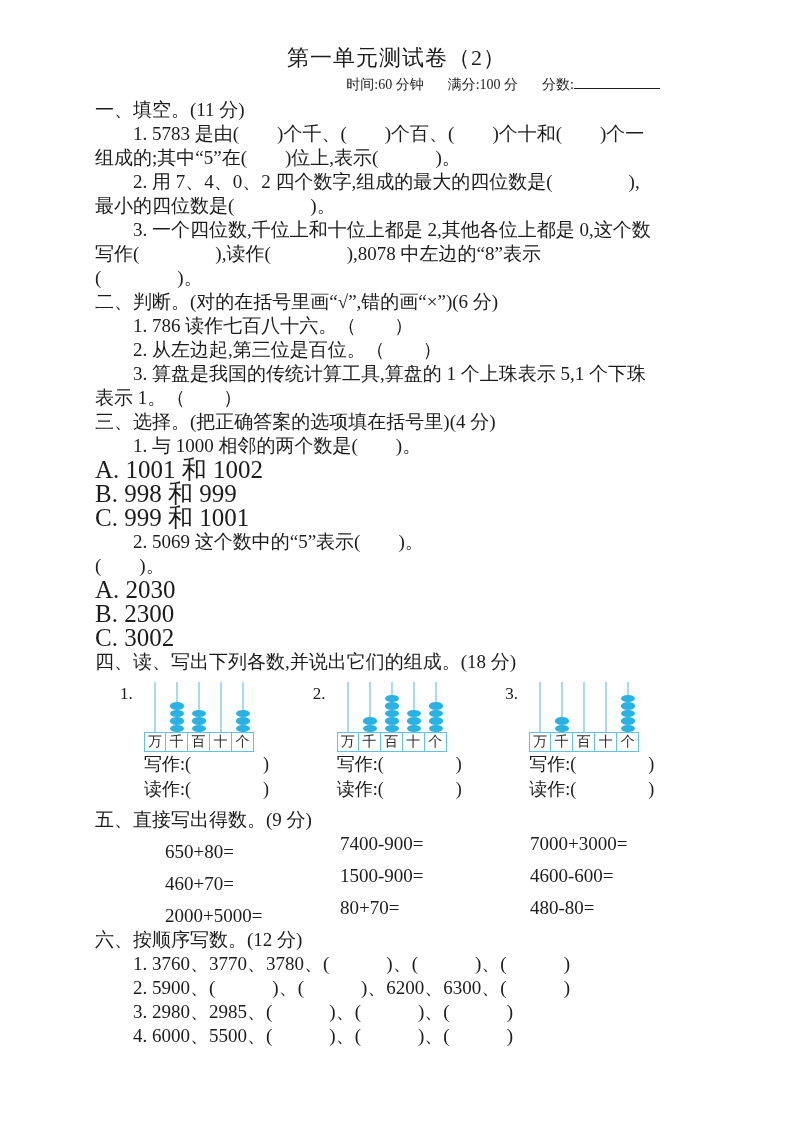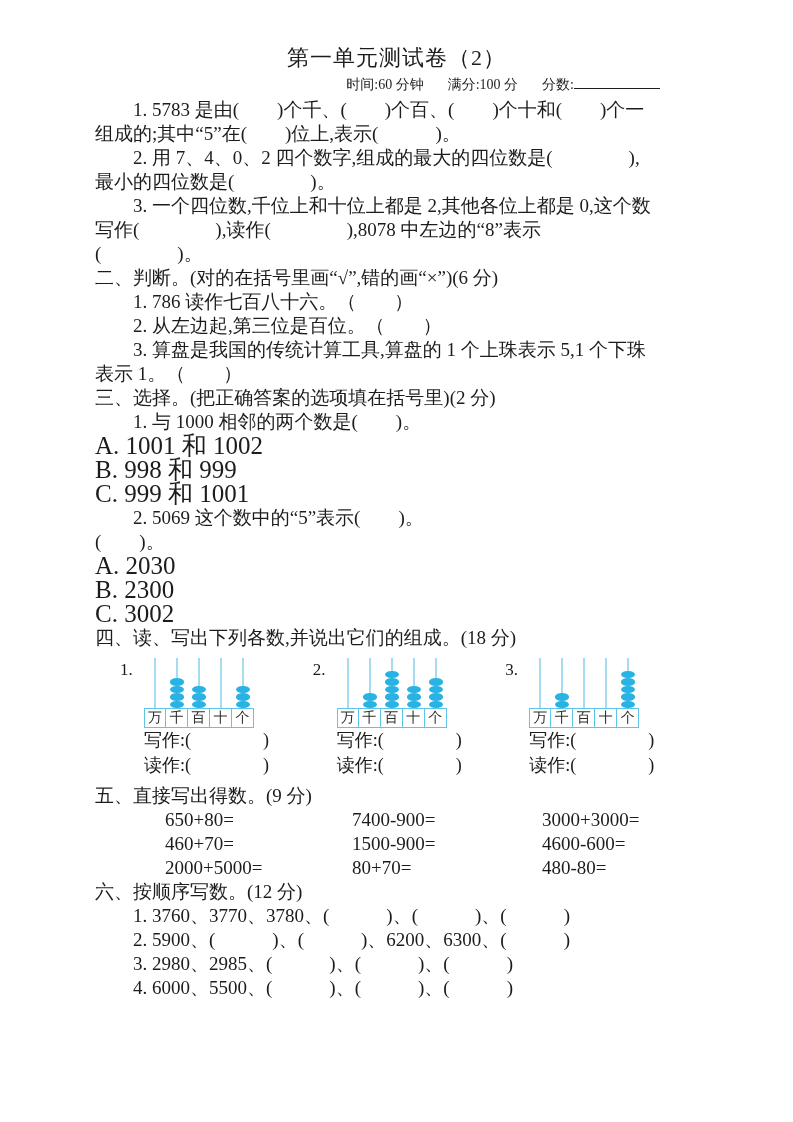--- a/index.html
+++ b/index.html
@@ -32,22 +32,22 @@
   }
   .line{
     font-size:19px;line-height:24px;
     white-space:nowrap;
   }
   .indent{padding-left:38px;}
   .opt-row{display:flex;font-size:25px;line-height:24px;flex-direction:column;}
   .opt-row span:nth-child(1){width:250px;}
   .opt-row span:nth-child(2){width:200px;}
   .calc-row{display:flex;padding-left:70px;font-size:19px;line-height:24px;}
-  .calc-row span:nth-child(1){width:175px;}
-  .calc-row span:nth-child(2){width:190px;margin-left:12px;}
+  .calc-row span:nth-child(1){width:175px;margin-top:8px;}
+  .calc-row span:nth-child(2){width:190px;}
   
   .abacus-row{display:flex;padding-left:25px;margin:8px 0 6px 0;}
   .ab-item{display:flex;width:198px;}
   .ab-num{width:24px;font-size:17px;line-height:20px;padding-top:2px;}
   .ab-wrap{display:flex;flex-direction:column;}
   .ab-graphic{display:flex;width:110px;height:70px;}
   .ab-col{position:relative;width:22px;height:70px;}
   .ab-rod{position:absolute;left:10px;top:0;width:2px;height:50px;background:var(--rod,#a6dbf1);}
   .ab-stack{position:absolute;left:50%;bottom:20px;transform:translateX(-50%);display:flex;flex-direction:column;align-items:center;}
   .ab-bead{width:14px;height:7.5px;flex:none;background:var(--bead,#29b2e4);border-radius:50%;}
@@ -64,39 +64,40 @@
 
 <div class="page">
 
   <div class="title">第一单元测试卷（2）</div>
 
   <div class="meta">
     <span>时间:60 分钟</span><span class="gap">满分:100 分</span><span class="gap">分数:</span><span class="blank"></span>
   </div>
 
   <div class="sec">
+    <div class="line">一、填空。(11 分)</div>
     <div class="line indent">1. 5783 是由(　　)个千、(　　)个百、(　　)个十和(　　)个一</div>
     <div class="line">组成的;其中“5”在(　　)位上,表示(　　　)。</div>
     <div class="line indent">2. 用 7、4、0、2 四个数字,组成的最大的四位数是(　　　　),</div>
     <div class="line">最小的四位数是(　　　　)。</div>
     <div class="line indent">3. 一个四位数,千位上和十位上都是 2,其他各位上都是 0,这个数</div>
     <div class="line">写作(　　　　),读作(　　　　),8078 中左边的“8”表示</div>
     <div class="line">(　　　　)。</div>
   </div>
 
   <div class="sec">
     <div class="line">二、判断。(对的在括号里画“√”,错的画“×”)(6 分)</div>
     <div class="line indent">1. 786 读作七百八十六。（　　）</div>
     <div class="line indent">2. 从左边起,第三位是百位。（　　）</div>
     <div class="line indent">3. 算盘是我国的传统计算工具,算盘的 1 个上珠表示 5,1 个下珠</div>
     <div class="line">表示 1。（　　）</div>
   </div>
 
   <div class="sec">
-    <div class="line">三、选择。(把正确答案的选项填在括号里)(2 分)</div>
+    <div class="line">三、选择。(把正确答案的选项填在括号里)(4 分)</div>
     <div class="line indent">1. 与 1000 相邻的两个数是(　　)。</div>
     <div class="opt-row">
       <span>A. 1001 和 1002</span>
       <span>B. 998 和 999</span>
       <span>C. 999 和 1001</span>
     </div>
     <div class="line indent">2. 5069 这个数中的“5”表示(　　)。</div>
     <div class="line">(　　)。</div>
     <div class="opt-row">
       <span>A. 2030</span>
@@ -251,21 +252,21 @@
         </div>
       </div>
     </div>
   </div>
 
   <div class="sec">
     <div class="line">五、直接写出得数。(9 分)</div>
     <div class="calc-row">
       <span>650+80=</span>
       <span>7400-900=</span>
-      <span>3000+3000=</span>
+      <span>7000+3000=</span>
     </div>
     <div class="calc-row">
       <span>460+70=</span>
       <span>1500-900=</span>
       <span>4600-600=</span>
     </div>
     <div class="calc-row">
       <span>2000+5000=</span>
       <span>80+70=</span>
       <span>480-80=</span>

